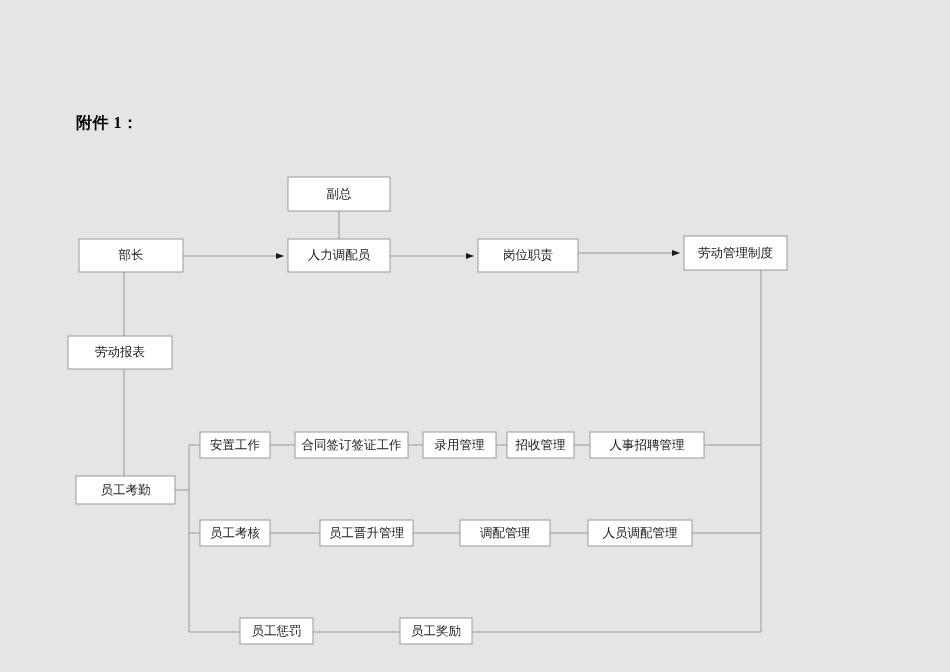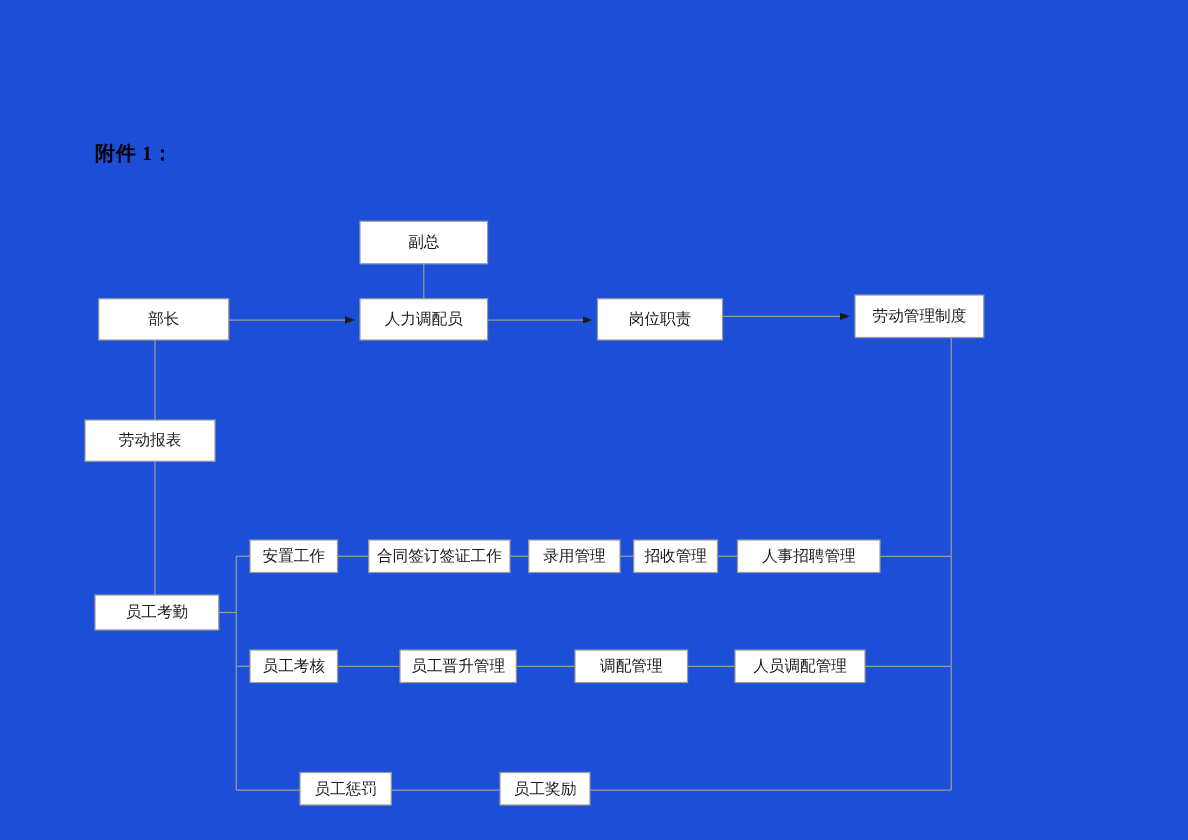--- a/index.html
+++ b/index.html
@@ -11,21 +11,21 @@
     width: 950px;
     height: 672px;
     font-family: "Liberation Serif", "DejaVu Serif", serif;
     overflow: hidden;
     position: relative;
   }
   #page {
     position: relative;
     width: 950px;
     height: 672px;
-    background: #1d4ed8;
+    background: #e5e5e5;
   }
   #doc-title {
     position: absolute;
     left: 76px;
     top: 113px;
     font-family: "Liberation Serif", "DejaVu Serif", serif;
     font-size: 16px;
     font-weight: bold;
     color: #000000;
     letter-spacing: 0.5px;

